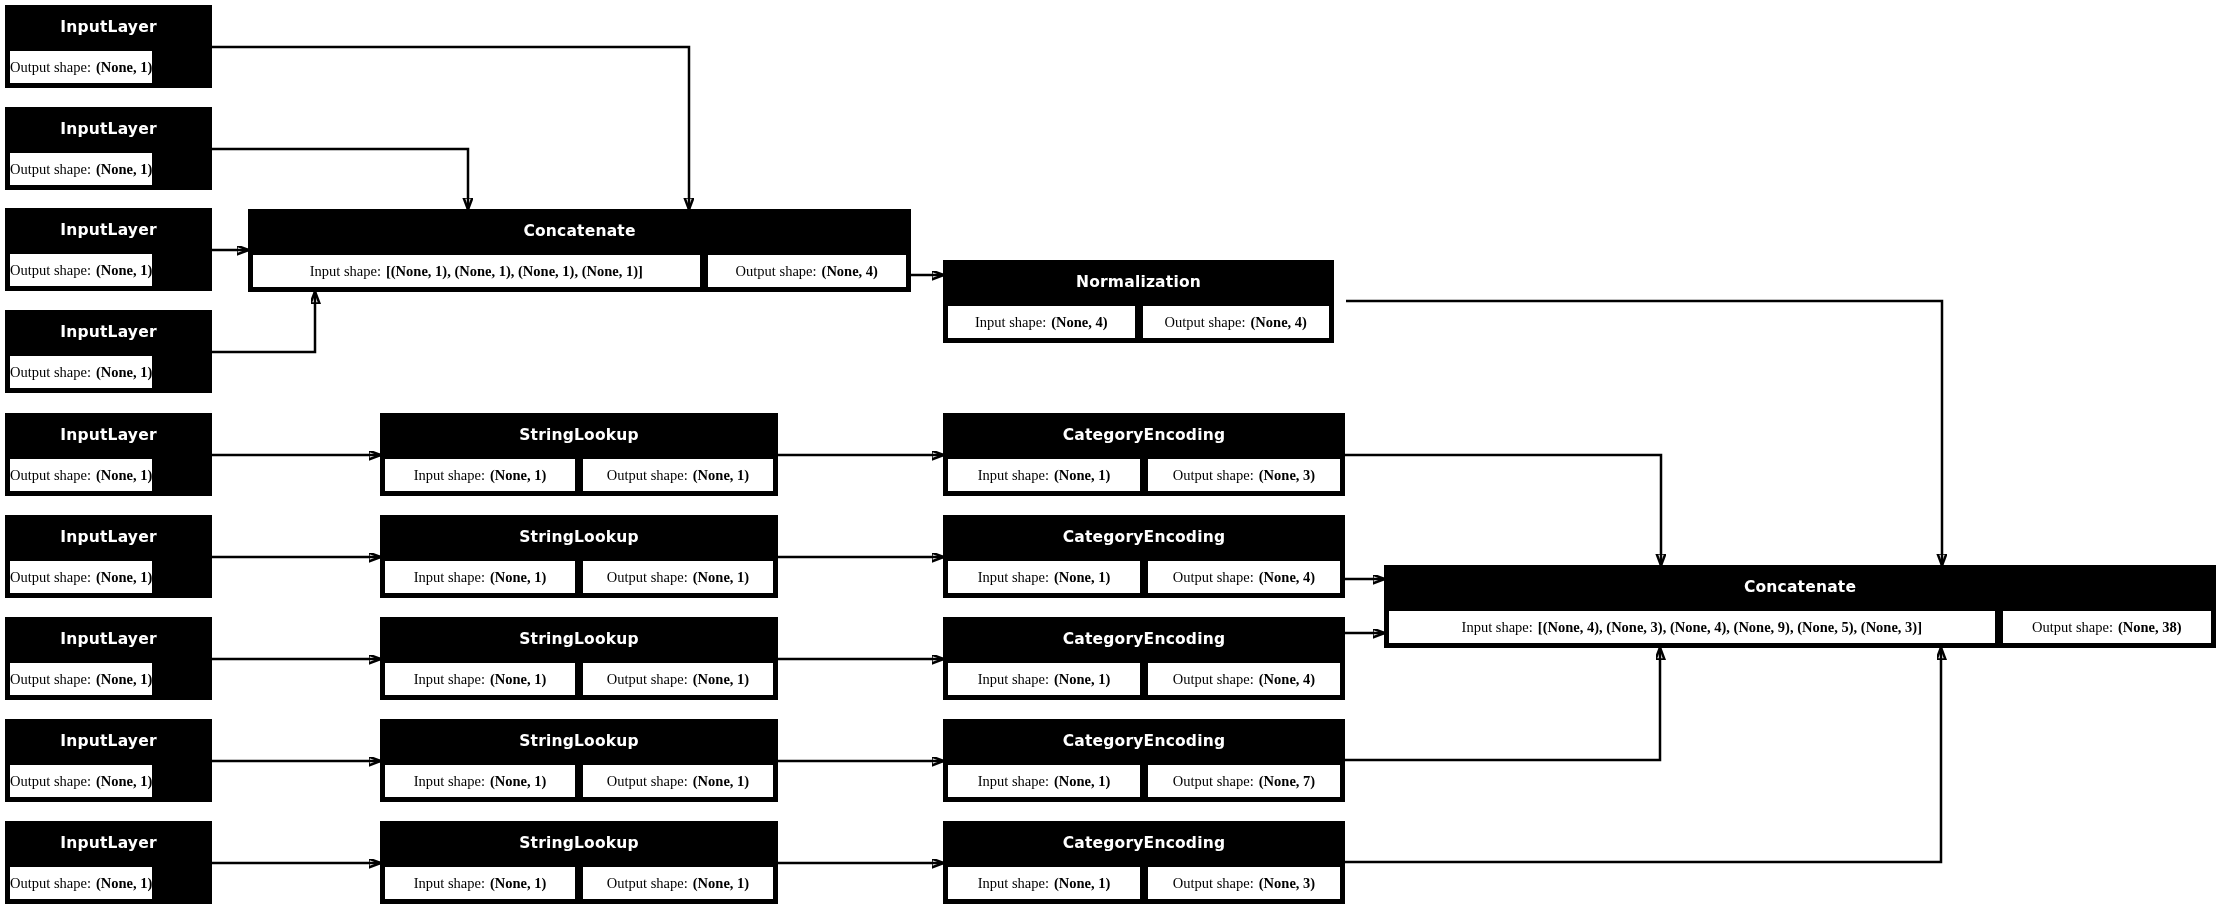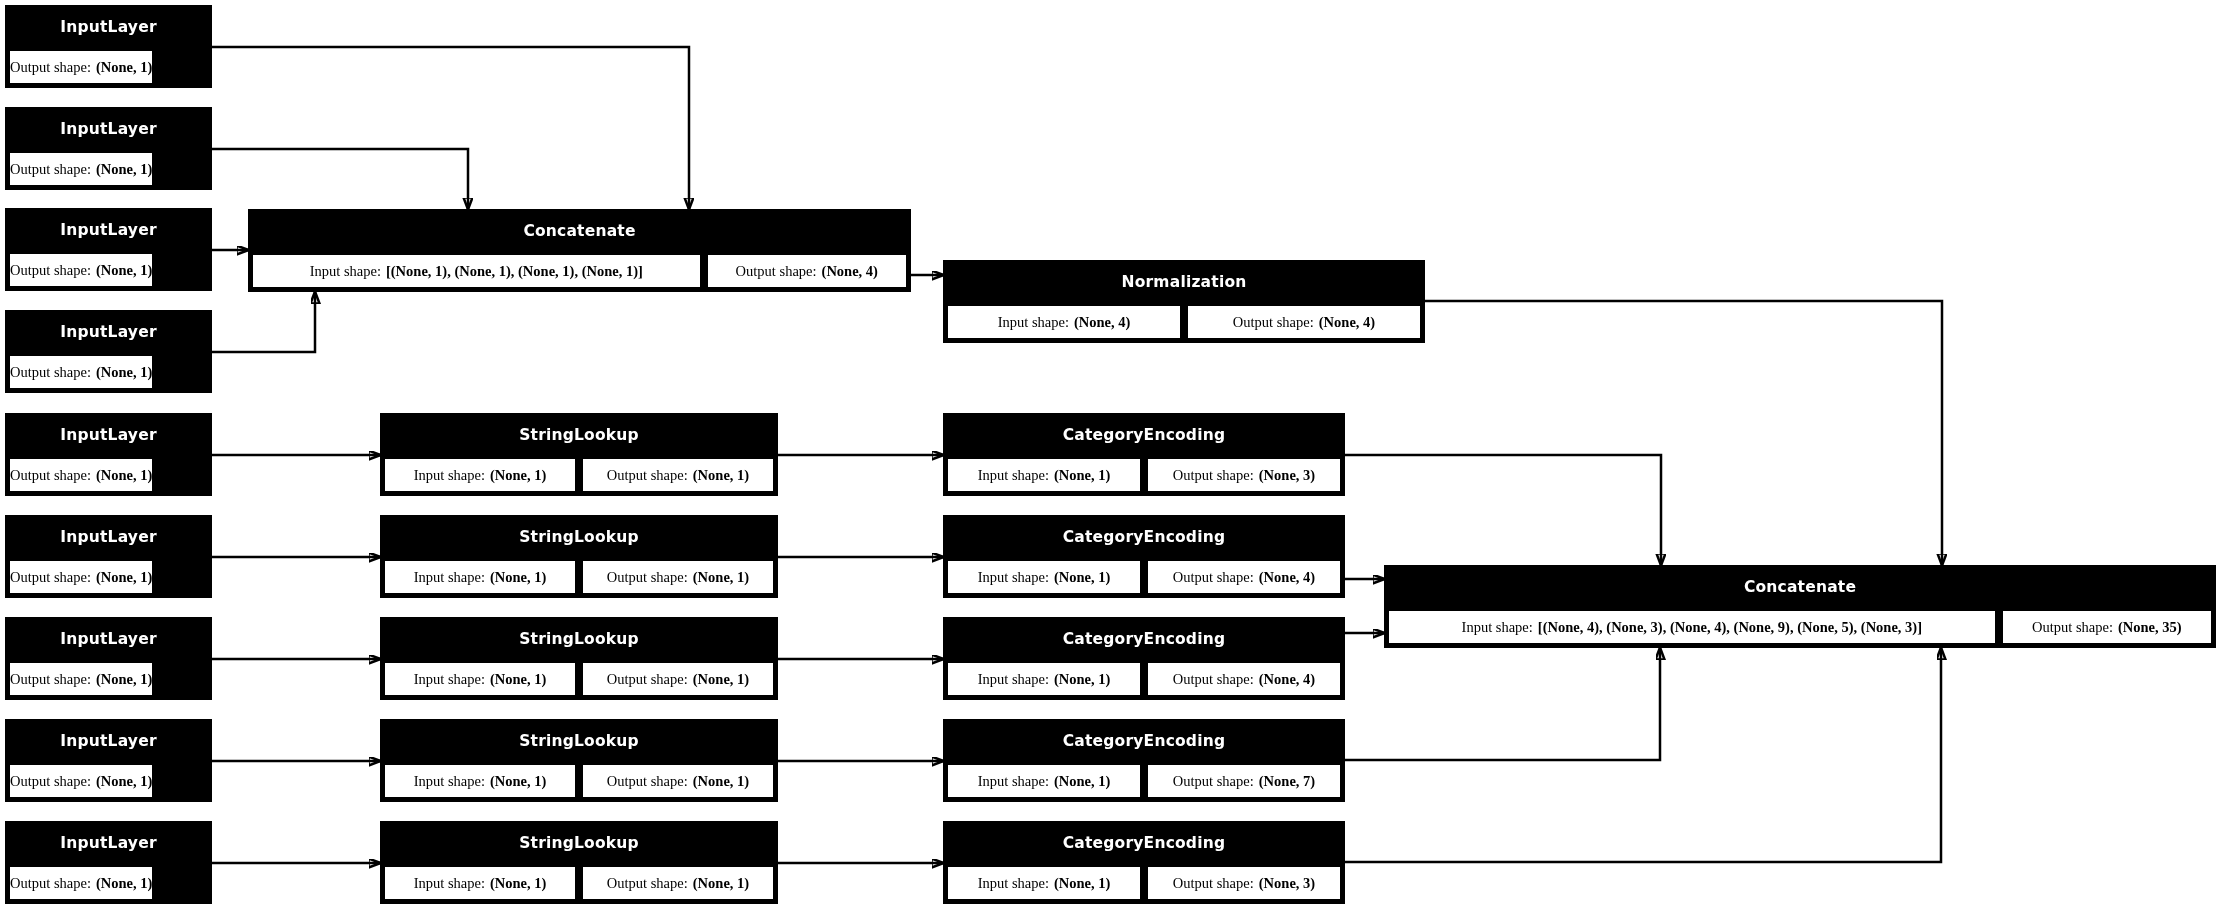--- a/index.html
+++ b/index.html
@@ -185,21 +185,21 @@
           <span class="cl">Input shape:</span>
           <span class="cv">[(None, 1), (None, 1), (None, 1), (None, 1)]</span>
         </div>
       <div class="cell" style="flex:204 0 0;">
           <span class="cl">Output shape:</span>
           <span class="cv">(None, 4)</span>
         </div>
     </div>
   </div>
 
-  <div class="node" style="left:943px;top:260px;width:482px;height:83px;">
+  <div class="node" style="left:943px;top:260px;width:391px;height:83px;">
     <div class="node-title">Normalization</div>
     <div class="node-body">
       <div class="cell" style="flex:1;">
           <span class="cl">Input shape:</span>
           <span class="cv">(None, 4)</span>
         </div>
       <div class="cell" style="flex:1;">
           <span class="cl">Output shape:</span>
           <span class="cv">(None, 4)</span>
         </div>
@@ -340,18 +340,18 @@
 
   <div class="node" style="left:1384px;top:565px;width:832px;height:83px;">
     <div class="node-title">Concatenate</div>
     <div class="node-body">
       <div class="cell" style="flex:619 0 0;">
           <span class="cl">Input shape:</span>
           <span class="cv">[(None, 4), (None, 3), (None, 4), (None, 9), (None, 5), (None, 3)]</span>
         </div>
       <div class="cell" style="flex:213 0 0;">
           <span class="cl">Output shape:</span>
-          <span class="cv">(None, 35)</span>
+          <span class="cv">(None, 38)</span>
         </div>
     </div>
   </div>
 
 </div>
 
 </body></html>

